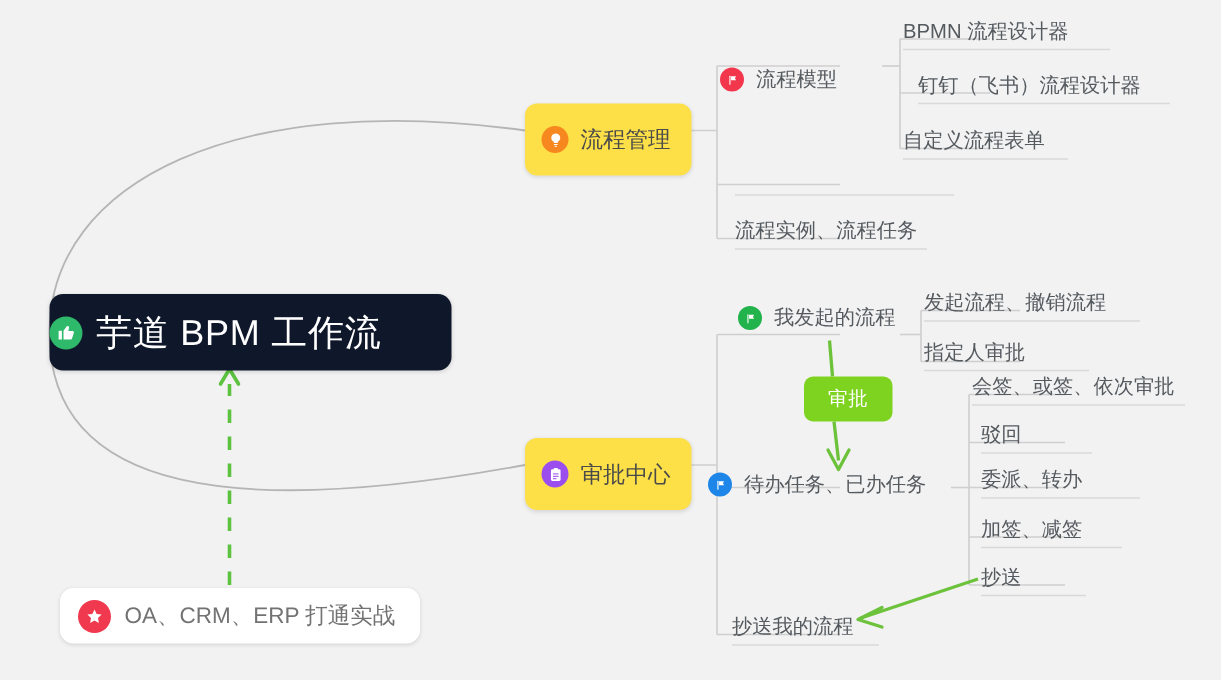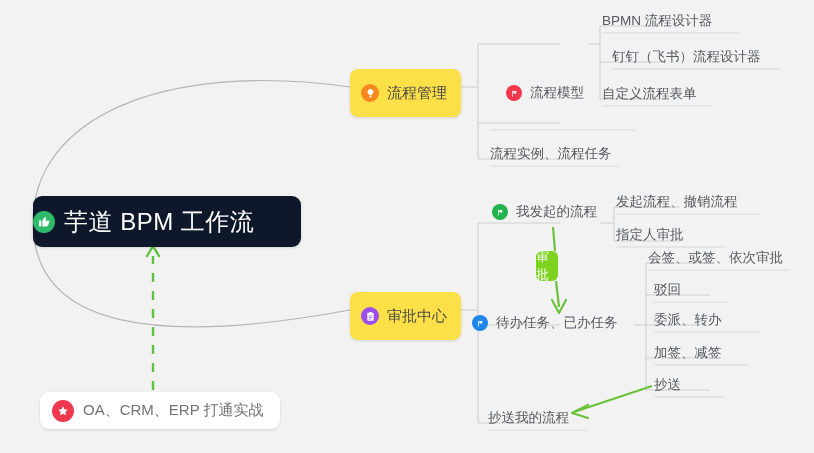--- a/index.html
+++ b/index.html
@@ -128,21 +128,21 @@
   .ic-star   { background: #f0384f; }
   .ic-flag-red   { background: #f2364b; }
   .ic-flag-green { background: #22b34c; }
   .ic-flag-blue  { background: #1e86e8; }
 
   
   .badge-approve {
     position: absolute;
     left: 536px;
     top: 251px;
-    width: 22px;
+    width: 59px;
     height: 30px;
     background: #7ed321;
     border-radius: 6px;
     display: flex;
     align-items: center;
     justify-content: center;
     color: #ffffff;
     font-size: 13px;
     letter-spacing: 0.5px;
     box-sizing: border-box;
@@ -269,21 +269,21 @@
     <span class="ic ic-star ic-22">
       <svg width="12" height="12" viewBox="0 0 24 24" fill="#ffffff">
         <path d="M12 2.6l2.9 5.9 6.5.9-4.7 4.6 1.1 6.5-5.8-3.1-5.8 3.1 1.1-6.5L2.6 9.4l6.5-.9z"></path>
       </svg>
     </span>
     <span class="callout-label">OA、CRM、ERP 打通实战</span>
   </div>
 
   <div class="badge-approve">审批</div>
 
-  <div class="leaf with-icon" style="left:506px; top:44px;margin-top:40px;">
+  <div class="leaf with-icon" style="left:480px; top:44px;">
     <span class="ic ic-flag-red ic-16">
       <svg width="9" height="9" viewBox="0 0 24 24" fill="#ffffff">
         <rect x="6" y="4" width="2" height="16" rx="1"></rect>
         <path d="M9 5h9l-2.2 3.6L18 12H9z"></path>
       </svg>
     </span>
     <span class="leaf-text gap">流程模型</span>
   </div>
 
   <div class="leaf" style="left:602px; top:12px;">

